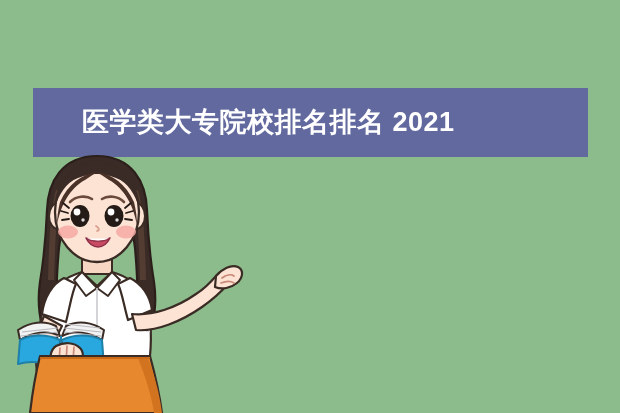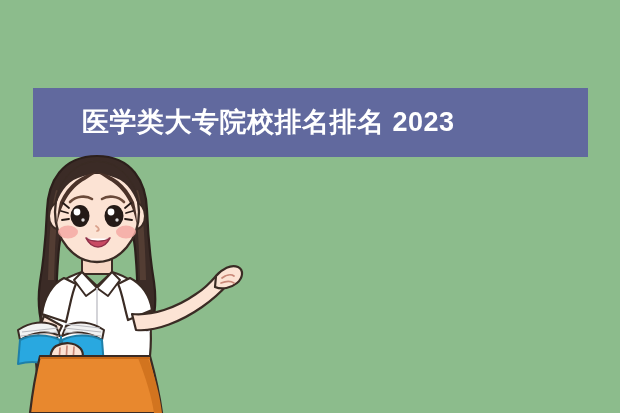--- a/index.html
+++ b/index.html
@@ -58,21 +58,21 @@
   }
 </style>
 </head>
 <body>
 
 <div id="stage">
 
   <div class="bg"></div>
 
   <div class="banner"></div>
-  <div class="banner-title">医学类大专院校排名排名 2023</div>
+  <div class="banner-title">医学类大专院校排名排名 2021</div>
 
   <div class="illustration">
     <svg viewBox="0 0 310 263" xmlns="http://www.w3.org/2000/svg">
       <defs>
         <clipPath id="faceClip">
           <ellipse cx="97" cy="62" rx="42" ry="50"></ellipse>
         </clipPath>
       </defs>
 
       <path d="M97 6 C62 6 48 32 47 60 C46 84 44 108 40 132 C38 146 38 160 42 175

